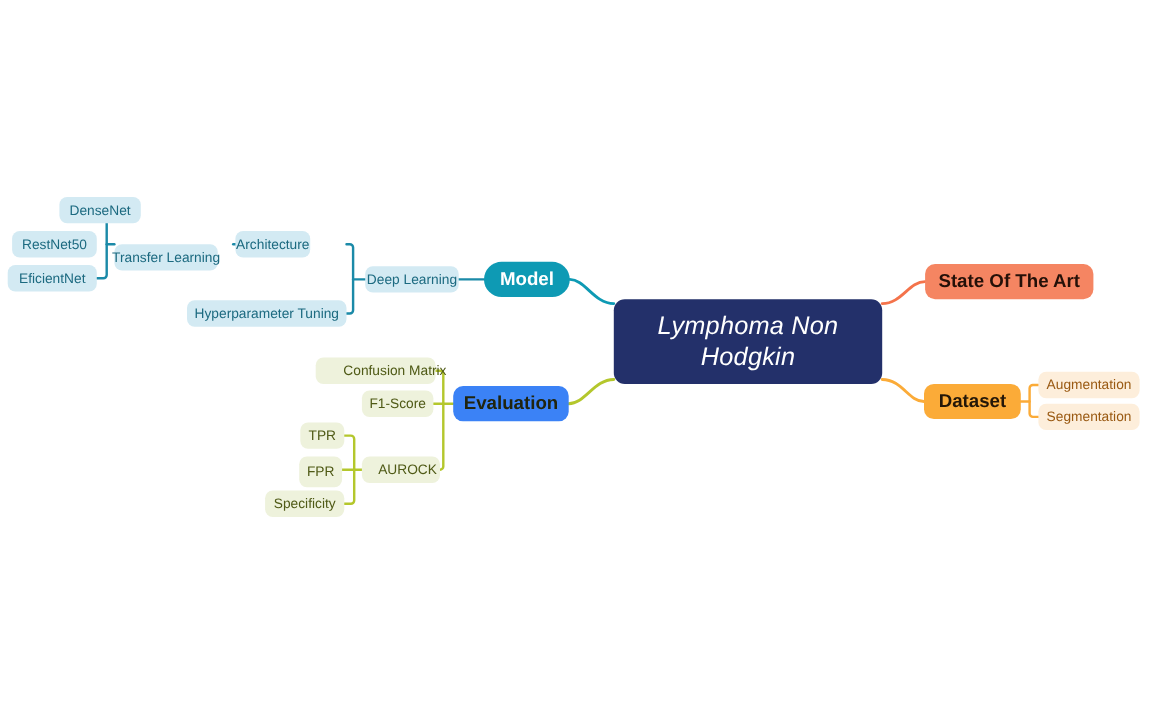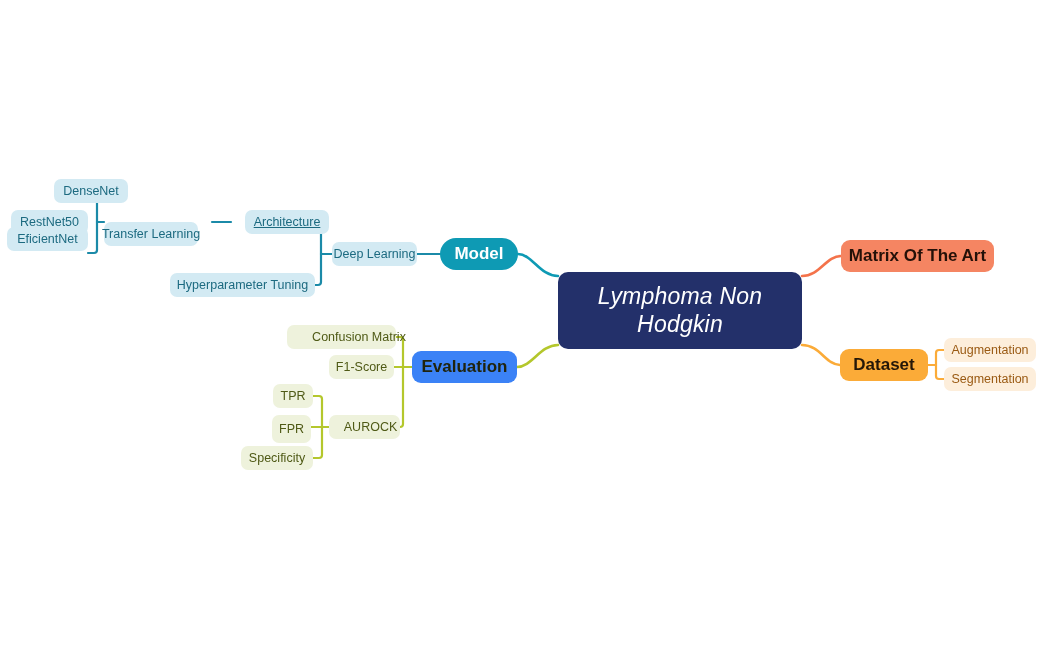--- a/index.html
+++ b/index.html
@@ -117,41 +117,41 @@
   </div>
 
   <div class="node n-l1 n-model" style="left:440px; top:238px; width:78px; height:32px;">
     <span>Model</span>
   </div>
 
   <div class="node n-leaf leaf-blue" style="left:332px; top:242px; width:85px; height:24px;">
     <span>Deep Learning</span>
   </div>
 
-  <div class="node n-leaf leaf-blue" style="left:245px; top:210px; width:84px; height:24px;text-decoration:underline;">
+  <div class="node n-leaf leaf-blue" style="left:214px; top:210px; width:68px; height:24px;">
     <span>Architecture</span>
   </div>
 
   <div class="node n-leaf leaf-blue" style="left:170px; top:273px; width:145px; height:24px;">
     <span>Hyperparameter Tuning</span>
   </div>
 
   <div class="node n-leaf leaf-blue" style="left:104px; top:222px; width:94px; height:24px;">
     <span>Transfer Learning</span>
   </div>
 
   <div class="node n-leaf leaf-blue" style="left:14px; top:179px; width:74px; height:24px;margin-left:40px;">
     <span>DenseNet</span>
   </div>
 
   <div class="node n-leaf leaf-blue" style="left:11px; top:210px; width:77px; height:24px;">
     <span>RestNet50</span>
   </div>
 
-  <div class="node n-leaf leaf-blue" style="left:7px; top:227px; width:81px; height:24px;">
+  <div class="node n-leaf leaf-blue" style="left:7px; top:241px; width:81px; height:24px;">
     <span>EficientNet</span>
   </div>
 
   <div class="node n-l1 n-eval" style="left:412px; top:351px; width:105px; height:32px;">
     <span>Evaluation</span>
   </div>
 
   <div class="node n-leaf leaf-green" style="left:287px; top:325px; width:109px; height:24px;padding-left:44px;">
     <span>Confusion Matrix</span>
   </div>
@@ -170,21 +170,21 @@
 
   <div class="node n-leaf leaf-green" style="left:272px; top:415px; width:39px; height:28px;">
     <span>FPR</span>
   </div>
 
   <div class="node n-leaf leaf-green" style="left:241px; top:446px; width:72px; height:24px;">
     <span>Specificity</span>
   </div>
 
   <div class="node n-l1 n-sota" style="left:841px; top:240px; width:153px; height:32px;">
-    <span>Matrix Of The Art</span>
+    <span>State Of The Art</span>
   </div>
 
   <div class="node n-l1 n-dataset" style="left:840px; top:349px; width:88px; height:32px;">
     <span>Dataset</span>
   </div>
 
   <div class="node n-leaf leaf-orange" style="left:944px; top:338px; width:92px; height:24px;">
     <span>Augmentation</span>
   </div>
 

